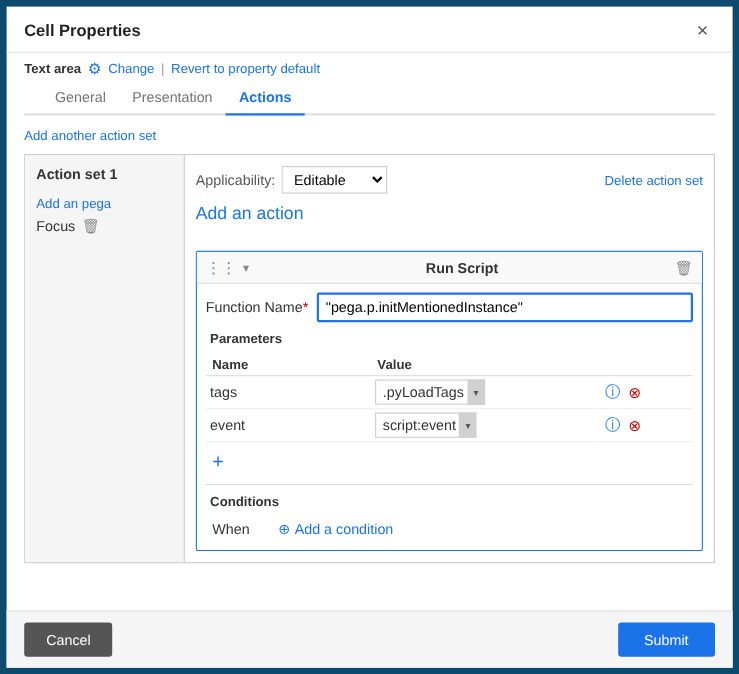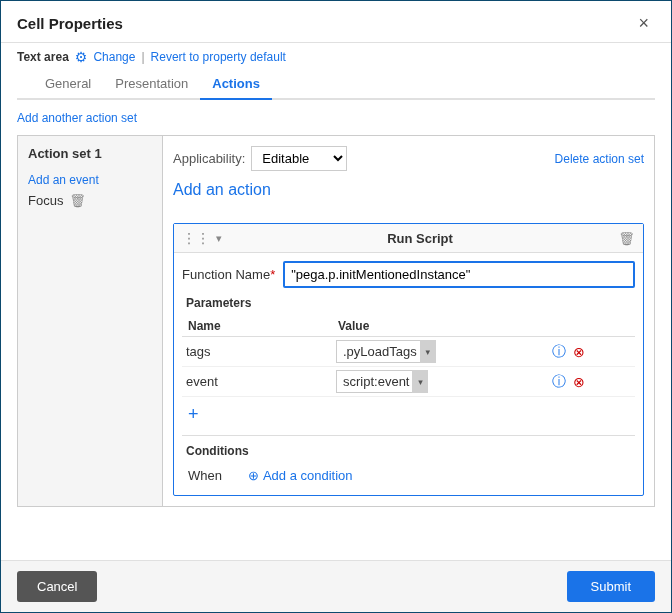--- a/index.html
+++ b/index.html
@@ -1,18 +1,18 @@
 <!DOCTYPE html>
 <html><head>
   <meta charset="utf-8">
   <style>
     * { box-sizing: border-box; margin: 0; padding: 0; }
     body { font-family: Arial, sans-serif; font-size: 13px; background: #fff; color: #333; width: 672px; height: 613px; overflow: hidden; }
 
-    .dialog { width: 672px; height: 613px; display: flex; flex-direction: column; background: #fff; border: 1px solid #0c4a6e; box-shadow: 0 2px 10px rgba(0,0,0,0.2); }
+    .dialog { width: 672px; height: 613px; display: flex; flex-direction: column; background: #fff; border: 6px solid #0c4a6e; box-shadow: 0 2px 10px rgba(0,0,0,0.2); }
 
     .dialog-header { display: flex; align-items: center; justify-content: space-between; padding: 10px 16px 6px; border-bottom: 1px solid #e0e0e0; }
     .dialog-title { font-size: 15px; font-weight: bold; color: #222; }
     .close-btn { background: none; border: none; cursor: pointer; font-size: 18px; color: #555; padding: 2px 6px; }
 
     .dialog-subheader { padding: 6px 16px 0; }
     .subheader-row { display: flex; align-items: center; gap: 6px; font-size: 12px; color: #555; margin-bottom: 4px; }
     .subheader-label { font-weight: bold; color: #333; }
     .subheader-icon { color: #1a73e8; font-size: 14px; }
     .subheader-link { color: #1a73e8; text-decoration: none; cursor: pointer; }
@@ -112,21 +112,21 @@
     </div>
   </div>
 
   <div class="dialog-body">
     <a class="add-action-set-link">Add another action set</a>
 
     <div class="action-set-container">
 
       <div class="action-set-sidebar">
         <div class="action-set-title">Action set 1</div>
-        <a class="add-event-link">Add an event</a>
+        <a class="add-event-link">Add an pega</a>
         <div class="event-item">
           <span>Focus</span>
           <span class="delete-icon">🗑</span>
         </div>
       </div>
 
       <div class="action-set-main">
         
         <div class="applicability-row">
           <div class="applicability-left">

